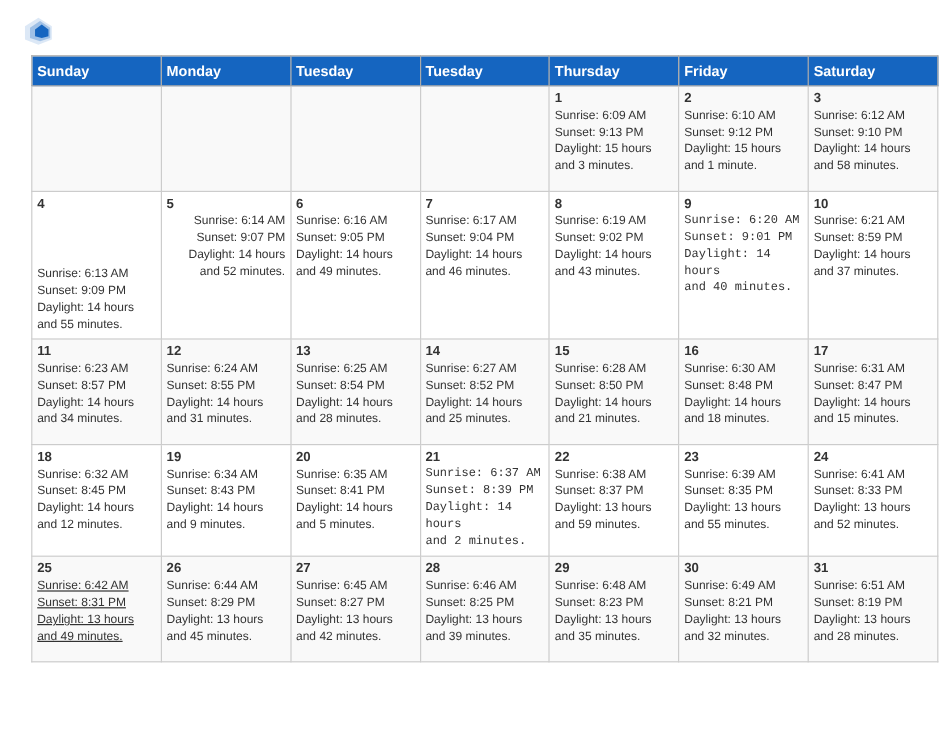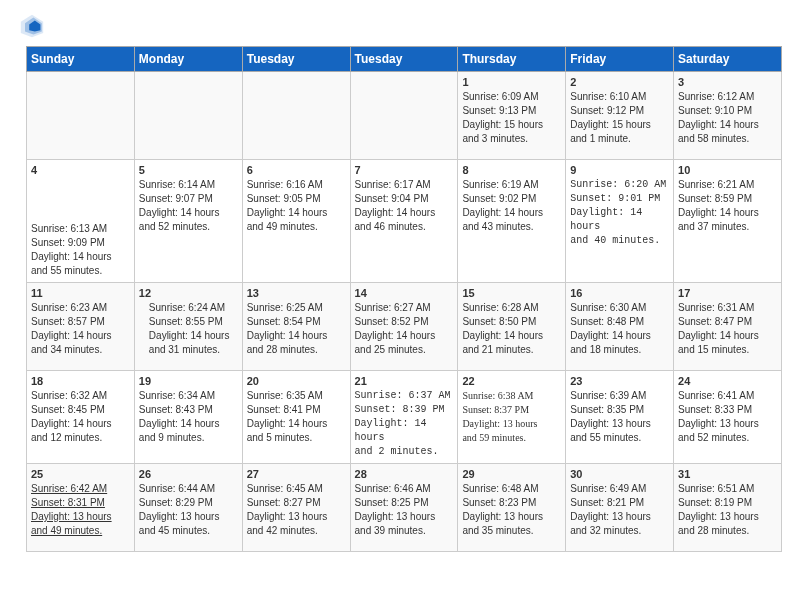--- a/index.html
+++ b/index.html
@@ -158,21 +158,21 @@
         <tr>
           <td>
             <span class="day-num">4</span>
             <div class="day-info" style="white-space: pre-line; margin-top: 46px;">Sunrise: 6:13 AM
 Sunset: 9:09 PM
 Daylight: 14 hours
 and 55 minutes.</div>
           </td>
           <td>
             <span class="day-num">5</span>
-            <div class="day-info" style="white-space: pre-line;">Sunrise: 6:14 AM
+            <div class="day-info" style="white-space: pre-line; text-align: right;">Sunrise: 6:14 AM
 Sunset: 9:07 PM
 Daylight: 14 hours
 and 52 minutes.</div>
           </td>
           <td>
             <span class="day-num">6</span>
             <div class="day-info" style="white-space: pre-line;">Sunrise: 6:16 AM
 Sunset: 9:05 PM
 Daylight: 14 hours
 and 49 minutes.</div>
@@ -209,21 +209,21 @@
         <tr>
           <td>
             <span class="day-num">11</span>
             <div class="day-info" style="white-space: pre-line;">Sunrise: 6:23 AM
 Sunset: 8:57 PM
 Daylight: 14 hours
 and 34 minutes.</div>
           </td>
           <td>
             <span class="day-num">12</span>
-            <div class="day-info" style="white-space: pre-line; margin-left: 10px;">Sunrise: 6:24 AM
+            <div class="day-info" style="white-space: pre-line;">Sunrise: 6:24 AM
 Sunset: 8:55 PM
 Daylight: 14 hours
 and 31 minutes.</div>
           </td>
           <td>
             <span class="day-num">13</span>
             <div class="day-info" style="white-space: pre-line;">Sunrise: 6:25 AM
 Sunset: 8:54 PM
 Daylight: 14 hours
 and 28 minutes.</div>
@@ -281,21 +281,21 @@
           </td>
           <td>
             <span class="day-num">21</span>
             <div class="day-info" style="white-space: pre-line; font-family: Liberation Mono, monospace;">Sunrise: 6:37 AM
 Sunset: 8:39 PM
 Daylight: 14 hours
 and 2 minutes.</div>
           </td>
           <td>
             <span class="day-num">22</span>
-            <div class="day-info" style="white-space: pre-line; font-family: Liberation Serif, serif;">Sunrise: 6:38 AM
+            <div class="day-info" style="white-space: pre-line;">Sunrise: 6:38 AM
 Sunset: 8:37 PM
 Daylight: 13 hours
 and 59 minutes.</div>
           </td>
           <td>
             <span class="day-num">23</span>
             <div class="day-info" style="white-space: pre-line;">Sunrise: 6:39 AM
 Sunset: 8:35 PM
 Daylight: 13 hours
 and 55 minutes.</div>

